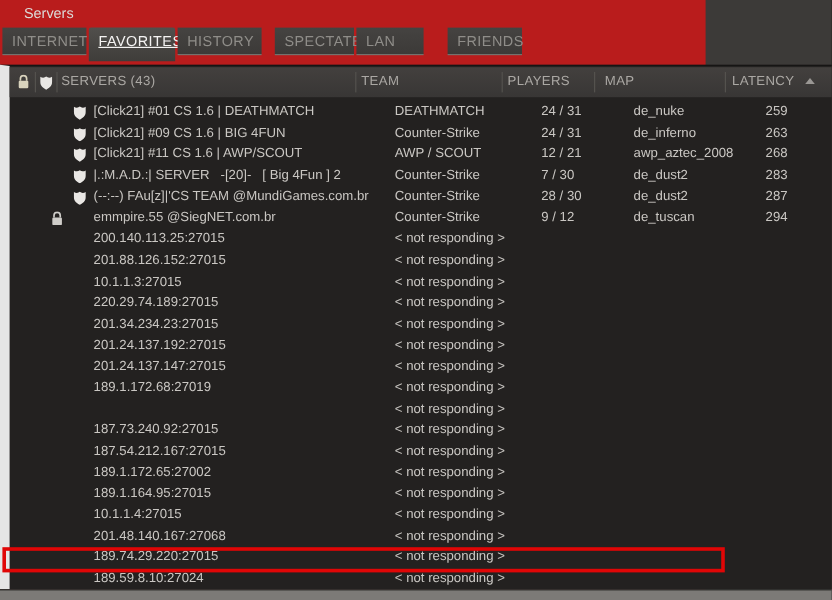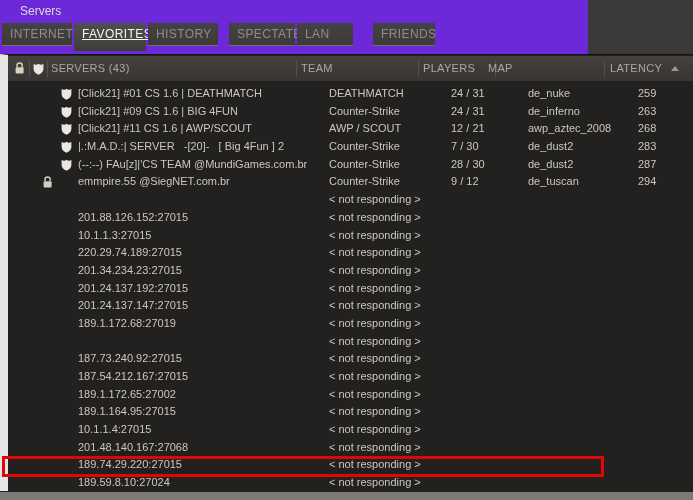--- a/index.html
+++ b/index.html
@@ -1,18 +1,18 @@
 <!DOCTYPE html>
 <html><head>
 <meta charset="utf-8">
 <style>
   html,body{margin:0;padding:0;}
   body{width:693px;height:500px;overflow:hidden;background:#3c3a38;
        font-family:"Liberation Sans",sans-serif;}
-  .window{position:relative;width:588px;height:500px;background:#6d28d9;}
+  .window{position:relative;width:588px;height:500px;background:#b91c1c;}
 
   
   .titlebar{position:absolute;top:0;left:0;right:0;height:22px;}
   .titlebar span{position:absolute;left:20px;top:4px;font-size:12px;color:#dcdbd9;}
 
   
   .tabs{position:absolute;top:23px;left:2px;right:0;height:29px;display:flex;align-items:flex-start;}
   .tab{box-sizing:border-box;height:23px;line-height:22px;font-size:12px;color:#8f8d89;
        padding-left:8px;margin-right:2px;letter-spacing:.4px;white-space:nowrap;
        background:linear-gradient(#454341,#3c3a38);
@@ -106,21 +106,21 @@
           <path d="M0.6 1 C2.2 2.1 4.2 2 5.5 0.8 C6.8 2 8.8 2.1 10.4 1 L10.4 5.4 C10.4 8.8 8 10.4 5.5 11.7 C3 10.4 0.6 8.8 0.6 5.4 Z" fill="#e9e7e4"></path>
         </svg>
       </span>
       <span class="hsep" style="left:39px"></span>
       <span class="hcell" style="left:43px">SERVERS (43)</span>
       <span class="hsep" style="left:288px"></span>
       <span class="hcell" style="left:293px">TEAM</span>
       <span class="hsep" style="left:410px"></span>
       <span class="hcell" style="left:415px">PLAYERS</span>
       <span class="hsep" style="left:487px"></span>
-      <span class="hcell" style="left:480px">MAP</span>
+      <span class="hcell" style="left:496px">MAP</span>
       <span class="hsep" style="left:596px"></span>
       <span class="hcell" style="left:602px">
         <span>LATENCY</span><span class="sort-arrow"></span>
       </span>
     </div>
     <div class="rows" id="rows">
         <div class="row">
 
       <span class="cell c-shield" style="visibility: visible;">
         <svg width="11" height="12" viewBox="0 0 11 12">
@@ -194,20 +194,21 @@
       </span>
 
       <span class="cell c-name">emmpire.55 @SiegNET.com.br</span>
       <span class="cell c-game">Counter-Strike</span>
       <span class="cell c-players">9 / 12</span>
       <span class="cell c-map">de_tuscan</span>
       <span class="cell c-latency">294</span>
     </div>
         <div class="row">
 
+      <span class="cell c-name">200.140.113.25:27015</span>
       <span class="cell c-game">&lt; not responding &gt;</span>
       <span class="cell c-players"></span>
       <span class="cell c-map"></span>
       <span class="cell c-latency"></span>
     </div>
         <div class="row">
 
       <span class="cell c-name">201.88.126.152:27015</span>
       <span class="cell c-game">&lt; not responding &gt;</span>
       <span class="cell c-players"></span>

